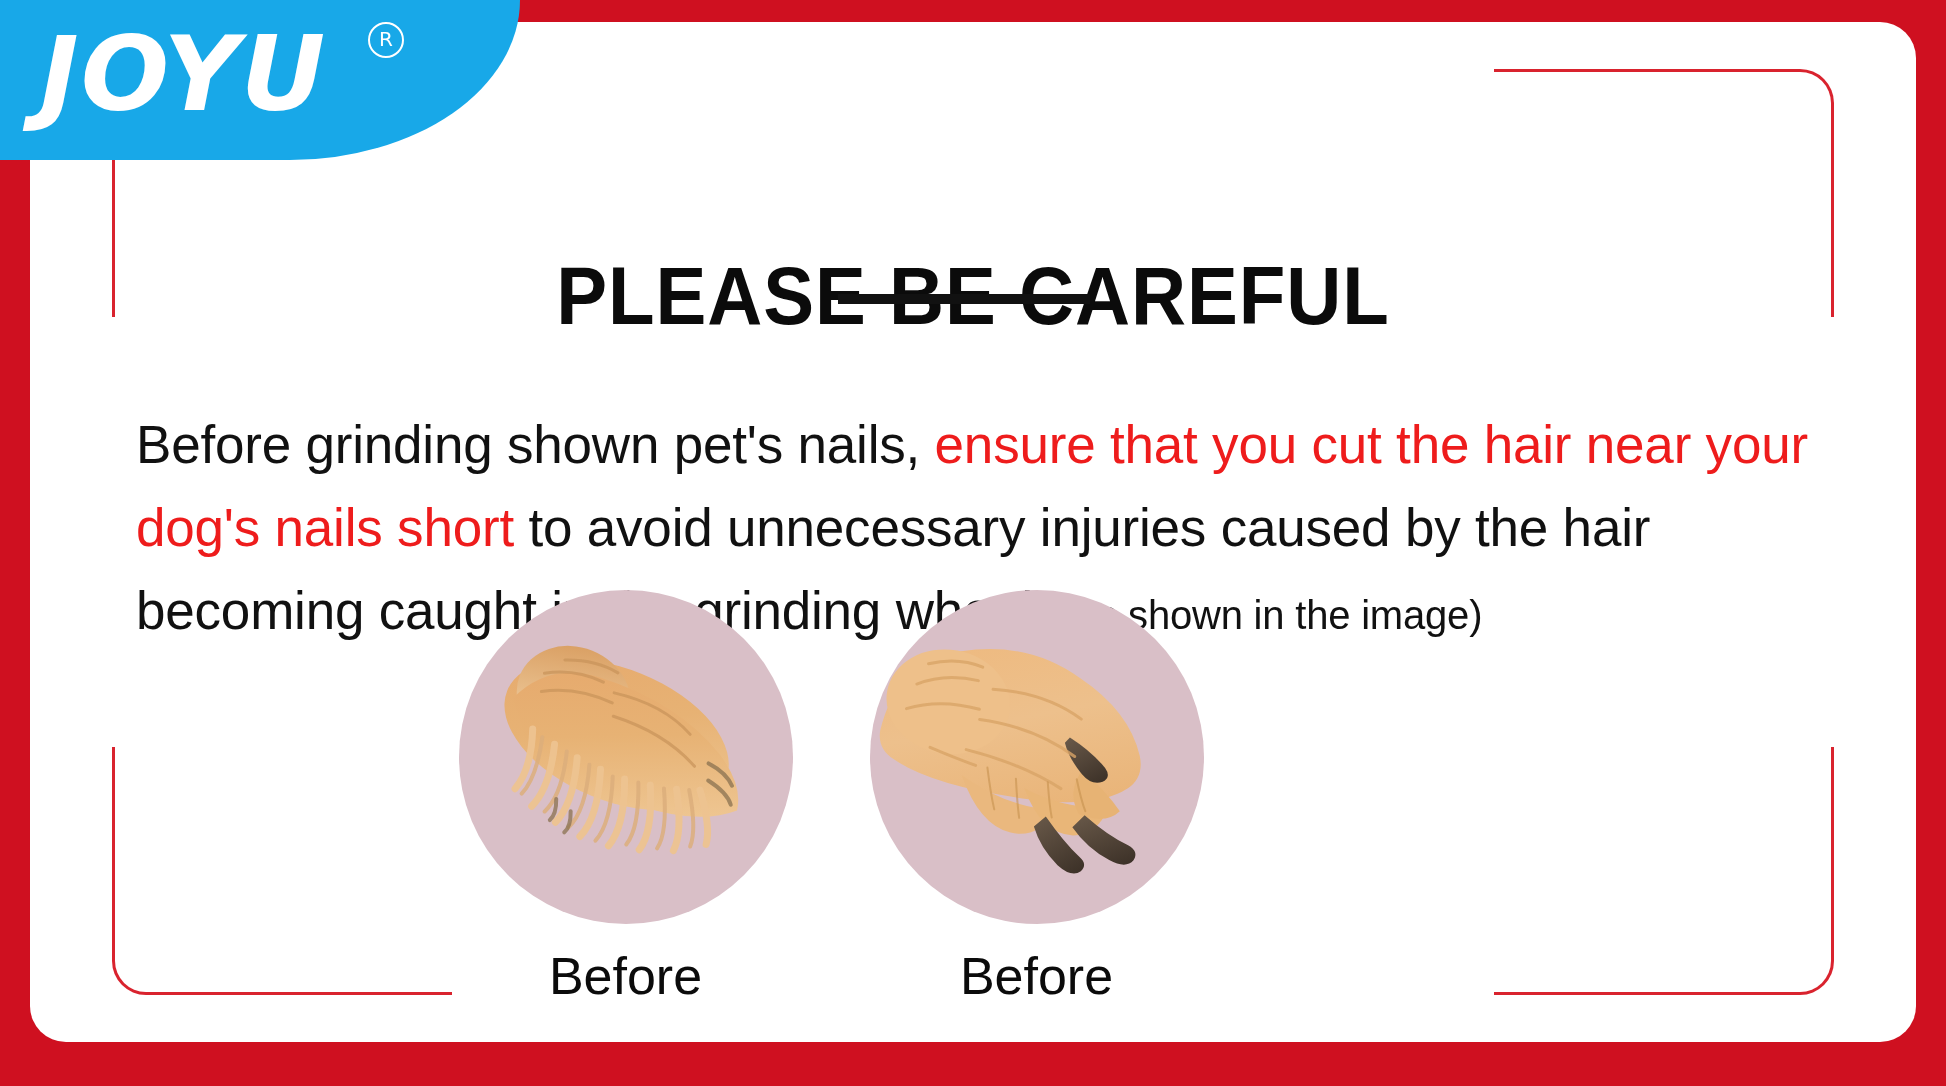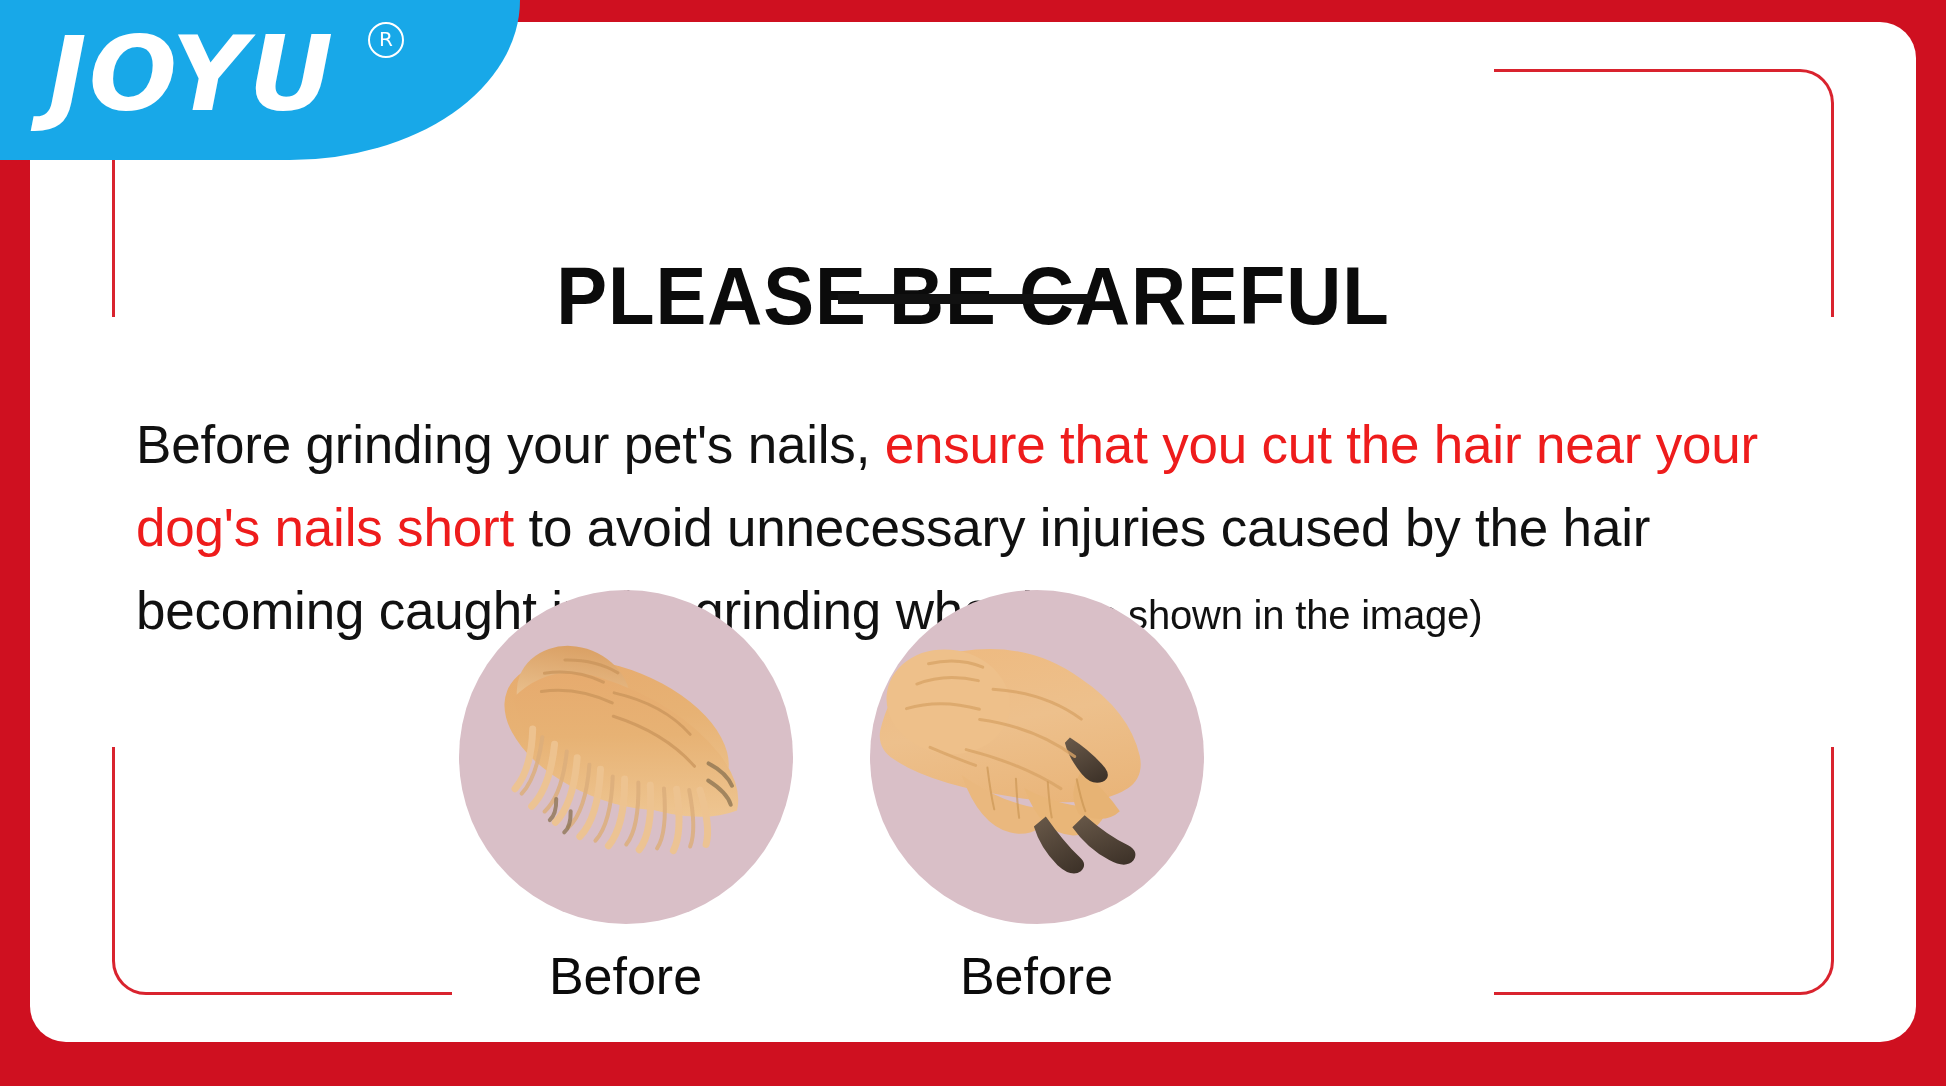--- a/index.html
+++ b/index.html
@@ -80,21 +80,21 @@
     top: 0;
     width: 520px;
     height: 160px;
     background: #18a8e8;
     border-bottom-right-radius: 230px 160px;
     z-index: 20;
     overflow: hidden;
   }
   .logo-wordmark {
     position: absolute;
-    left: 48px;
+    left: 40px;
     top: 14px;
     font-family: "DejaVu Sans", sans-serif;
     font-size: 104px;
     font-weight: bold;
     font-style: italic;
     color: #ffffff;
     letter-spacing: 2px;
     line-height: 120px;
     white-space: nowrap;
   }
@@ -194,21 +194,21 @@
   <div class="card">
 
     <div class="bracket bracket-tl"></div>
     <div class="bracket bracket-tr"></div>
     <div class="bracket bracket-bl"></div>
     <div class="bracket bracket-br"></div>
 
     <h1 class="title">PLEASE BE CAREFUL</h1>
     <div class="title-rule"></div>
 
-    <p class="body-copy"><span>Before grinding your pet's nails, </span><span class="hl-red">ensure that you cut the hair near your dog's nails short</span><span> to avoid unnecessary injuries caused by the hair becoming caught in the grinding wheel. </span><span class="note">(as shown in the image)</span></p>
+    <p class="body-copy"><span>Before grinding shown pet's nails, </span><span class="hl-red">ensure that you cut the hair near your dog's nails short</span><span> to avoid unnecessary injuries caused by the hair becoming caught in the grinding wheel. </span><span class="note">(as shown in the image)</span></p>
 
     <div class="compare">
 
       <div class="compare-item">
         <div class="paw-circle">
           <svg viewBox="0 0 334 334" width="334" height="334">
             <defs>
               <linearGradient id="furA" x1="0" y1="0" x2="1" y2="1">
                 <stop offset="0%" stop-color="#e6a86c"></stop>
                 <stop offset="45%" stop-color="#e7b274"></stop>

